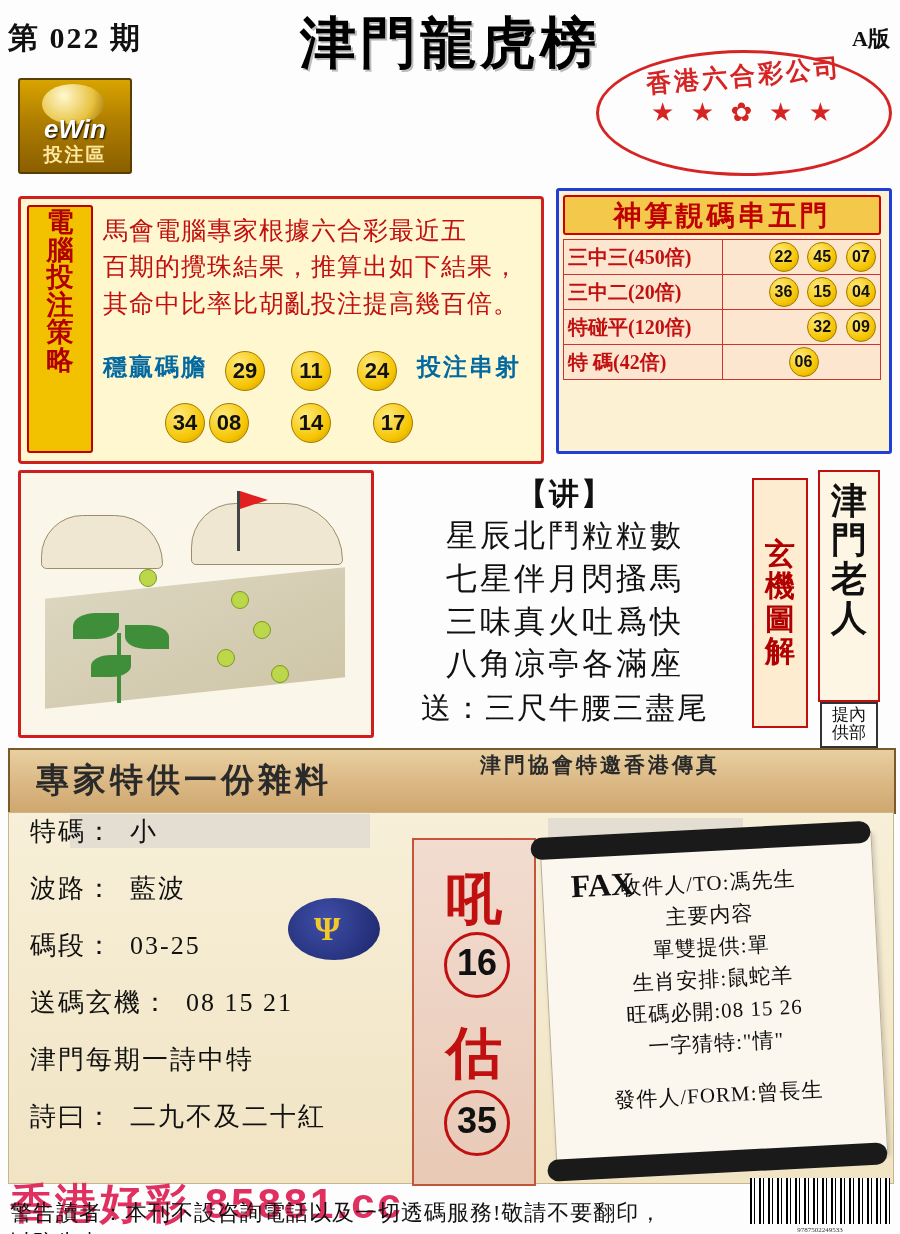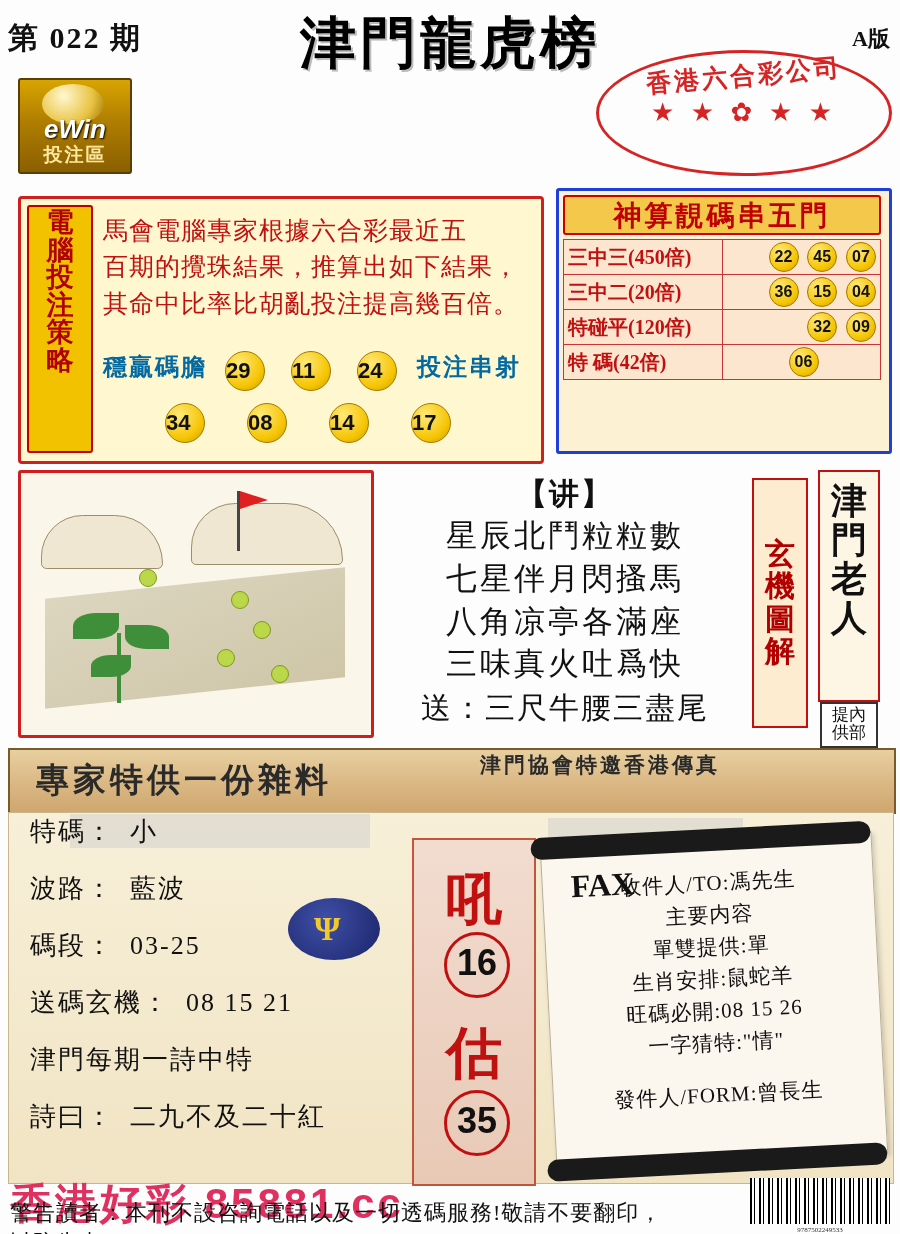--- a/index.html
+++ b/index.html
@@ -75,21 +75,21 @@
   .strategy .lines{
     position:absolute;left:82px;top:14px;width:425px;
     color:#c01010;font-size:25px;line-height:1.45;letter-spacing:1px;
   }
   .strategy .row-nums{position:absolute;left:82px;top:152px;width:430px;height:100px;}
   .lab{color:#0369a1;font-size:24px;font-weight:bold;letter-spacing:2px;}
   .ball-y{
     display:inline-block;width:38px;height:38px;border-radius:50%;
     background:radial-gradient(circle at 35% 30%,#ffe97a,#f5c400 65%,#c79600);
     border:1px solid #a07a00;color:#111;font-size:22px;font-weight:bold;
-    text-align:left;line-height:38px;vertical-align:middle;
+    text-align:center;line-height:38px;vertical-align:middle;
     font-family:"Liberation Sans",sans-serif;
   }
 
   
   .rtable{
     position:absolute;left:556px;top:188px;width:330px;height:260px;
     background:#fdf1d4;border:3px solid #1f3fd6;border-radius:3px;
   }
   .rtable .rt-title{
     position:absolute;left:4px;top:4px;width:318px;height:40px;
@@ -267,21 +267,21 @@
     <div class="row-nums">
       <div style="margin-bottom:12px;">
         <span class="lab">穩贏碼膽</span>
         <span class="ball-y" style="margin-left:14px;">29</span>
         <span class="ball-y" style="margin-left:22px;">11</span>
         <span class="ball-y" style="margin-left:22px;">24</span>
         <span class="lab" style="margin-left:16px;">投注串射</span>
       </div>
       <div style="padding-left:62px;">
         <span class="ball-y">34</span>
-        <span class="ball-y" style="margin-left:38px;">08</span>
+        <span class="ball-y" style="">08</span>
         <span class="ball-y" style="margin-left:38px;">14</span>
         <span class="ball-y" style="margin-left:38px;">17</span>
       </div>
     </div>
   </div>
 
   <div class="rtable">
     <div class="rt-title">神算靚碼串五門</div>
     <table>
       <tbody>
@@ -332,22 +332,22 @@
     <div class="leaf" style="left:52px;top:140px;width:46px;height:26px;"></div>
     <div class="leaf" style="left:104px;top:152px;width:44px;height:24px;transform:scaleX(-1);"></div>
     <div class="leaf" style="left:70px;top:182px;width:40px;height:22px;"></div>
     <div style="position:absolute;left:96px;top:160px;width:4px;height:70px;background:#3f8f3a;"></div>
   </div>
 
   <div class="poem">
     <div class="ptitle">【讲】</div>
     <div class="pline">星辰北鬥粒粒數</div>
     <div class="pline">七星伴月閃搔馬</div>
+    <div class="pline">三味真火吐爲快</div>
     <div class="pline">八角凉亭各滿座</div>
-    <div class="pline">三味真火吐爲快</div>
     <div class="psend">送：三尺牛腰三盡尾</div>
   </div>
 
   <div class="seal">
       <div class="sq"></div>
     </div>
   <div class="vstrip vstrip1">
     <span>玄</span>
     <span>機</span>
     <span>圖</span>

